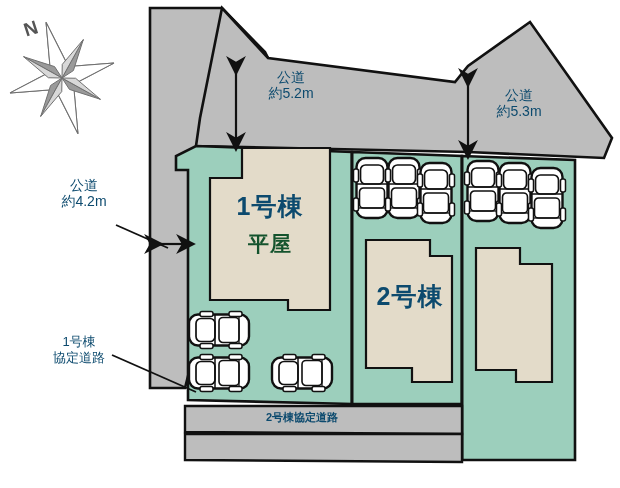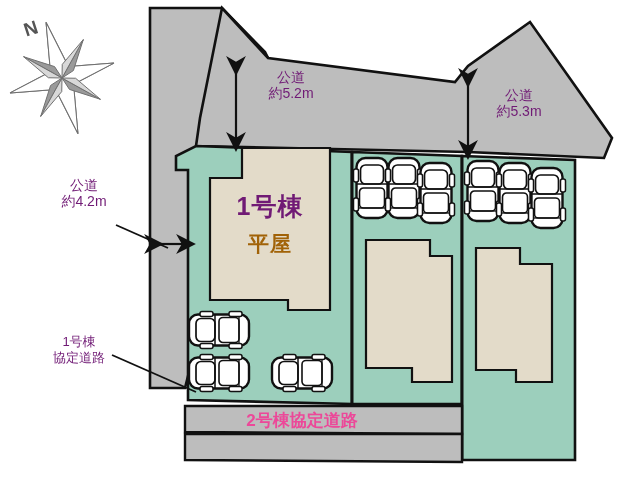--- a/index.html
+++ b/index.html
@@ -23,43 +23,43 @@
     left: 0;
     top: 0;
     width: 620px;
     height: 488px;
     display: block;
   }
   .lbl {
     position: absolute;
     white-space: pre;
     line-height: 1.12;
-    color: #701a75;
+    color: #0c4a6e;
     text-align: center;
     pointer-events: none;
   }
   .lbl-road-dim {
     font-size: 14px;
     letter-spacing: 0px;
   }
   .lbl-bldg {
     font-size: 25px;
     font-weight: 700;
     letter-spacing: 1px;
   }
   .lbl-hiraya {
     font-size: 21px;
     font-weight: 700;
-    color: #a16207;
+    color: #14532d;
     letter-spacing: 1px;
   }
   .lbl-strip {
-    font-size: 17px;
+    font-size: 11px;
     font-weight: 600;
-    color: #ec4899;
+    color: #0c4a6e;
   }
   .lbl-lead {
     font-size: 13px;
     line-height: 1.25;
   }
   .lbl-north {
     font-size: 19px;
     font-weight: 800;
     color: #555555;
     transform: rotate(-18deg);
@@ -202,18 +202,19 @@
   <div class="lbl lbl-road-dim" style="left:476px; top:88px; width:86px;"><span>公道</span><br><span>約5.3m</span></div>
 
   <div class="lbl lbl-road-dim" style="left:38px; top:178px; width:92px;"><span>公道</span><br><span>約4.2m</span></div>
 
   <div class="lbl lbl-lead" style="left:34px; top:334px; width:90px;"><span>1号棟</span><br><span>協定道路</span></div>
 
   <div class="lbl lbl-bldg" style="left:222px; top:192px; width:96px;">1号棟</div>
 
   <div class="lbl lbl-hiraya" style="left:228px; top:232px; width:84px;">平屋</div>
 
+  <div class="lbl lbl-bldg" style="left:362px; top:282px; width:96px;">2号棟</div>
 
 
   <div class="lbl lbl-strip" style="left:204px; top:411px; width:196px;">2号棟協定道路</div>
 
 
 </div>
 
 </body></html>

